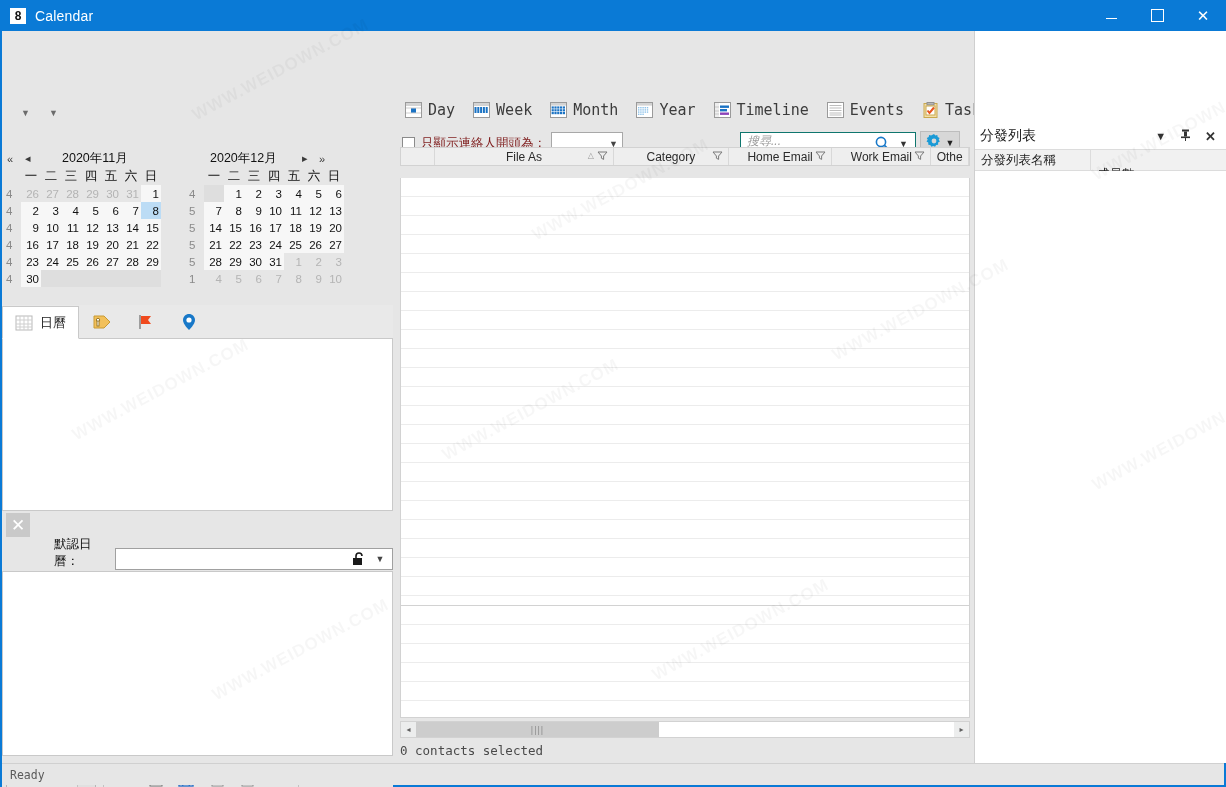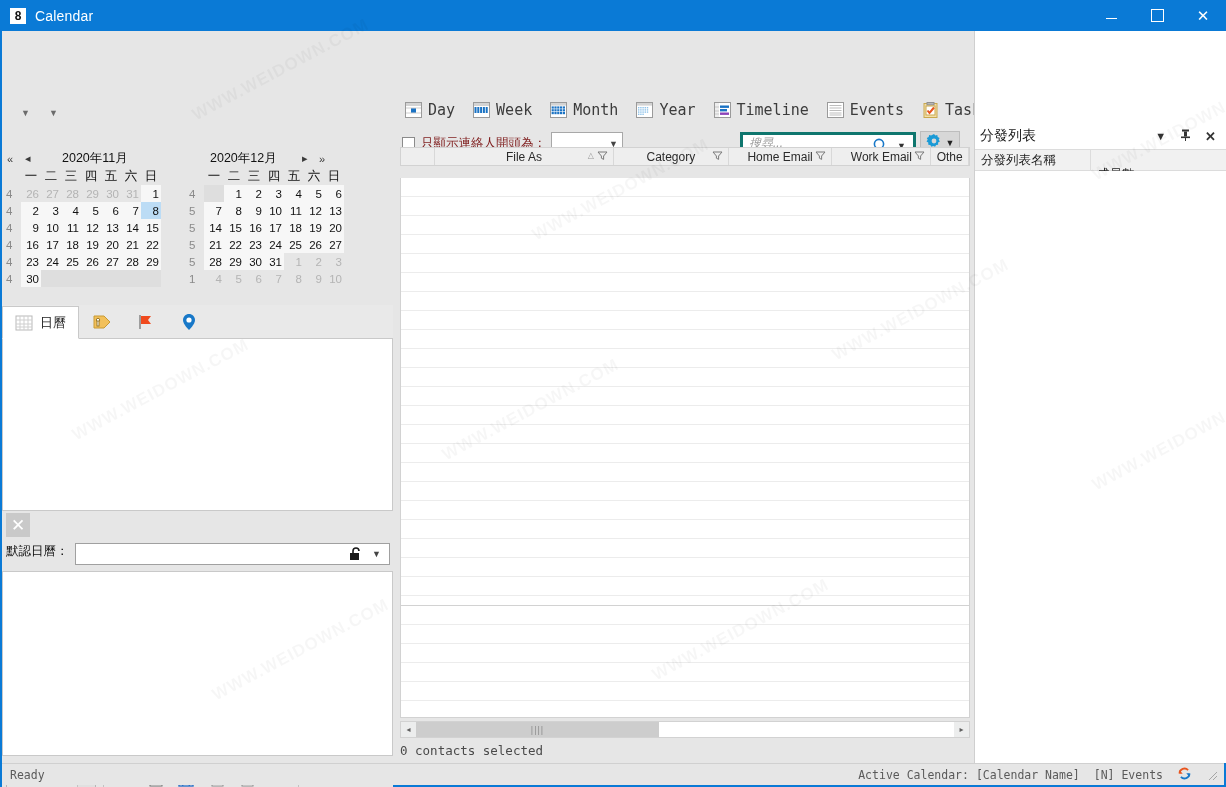--- a/index.html
+++ b/index.html
@@ -120,21 +120,21 @@
     background: #e6e6e6;
   }
   .xbtn {
     position:absolute; left: 4px; top: 2px; width: 24px; height: 24px;
     background: #c9c9c9; display:flex; align-items:center; justify-content:center;
     color:#ffffff; font-size: 17px; font-weight: 300;
   }
 
   .defcal-row {
     position: absolute; left: 0; top: 512px; width: 391px; height: 27px;
-    display: flex; align-items: flex-start; font-size: 12.5px; color:#111;
+    display: flex; align-items: flex-end; font-size: 12.5px; color:#111;padding-left:48px;
   }
   .defcal-label { margin-left: 4px; }
   .defcal-combo {
     position: relative; margin-left: 6px; width: 315px; height: 22px;
     background: #ffffff; border: 1px solid #a0a0a0; display:flex; align-items:center;
   }
   .lock-ic { position:absolute; right: 26px; top: 3px; width: 14px; height: 15px; }
   .combo-arrow {
     position:absolute; right: 5px; top: 0; height: 20px; width: 14px;
     display:flex; align-items:center; justify-content:center; font-size: 9px; color:#444;
@@ -186,21 +186,21 @@
   .filter-label { font-size: 12.5px; color:#7f1d1d; margin-left: 6px; }
   .filter-combo {
     margin-left: 5px; width: 72px; height: 23px; background:#fff;
     border: 1px solid #a8a8a8; position: relative;
   }
   .filter-combo .arrow {
     position:absolute; right:4px; top:6px; font-size: 9px; color:#444;
   }
   .searchbox {
     position: absolute; left: 344px; top: 2px; width: 176px; height: 22px;
-    background:#ffffff; border: 3px solid #0f766e; display:flex; align-items:center;
+    background:#ffffff; border: 1px solid #0f766e; display:flex; 
   }
   .searchbox .ph {
     font-size: 12px; color:#9b9b9b; font-style: italic; margin-left: 6px;
   }
   .search-ic { position:absolute; right: 24px; top: 2px; width:17px;height:17px;}
   .search-arrow { position:absolute; right: 7px; top: 6px; font-size:9px; color:#333;}
   .gearbtn {
     position: absolute; left: 524px; top: 1px; width: 40px; height: 24px;
     background: #d7d7d7; border: 1px solid #bdbdbd; display:flex;
     align-items:center; justify-content:center; gap:4px;
@@ -870,41 +870,20 @@
     </div>
     <div class="rp-colhead">
       <span class="rp-col c1">分發列表名稱</span>
       <span class="rp-col c2">成員數</span>
     </div>
     <div class="rp-body"></div>
   </div>
 
   <div class="statusbar">
     <span class="sb-left">Ready</span>
-    <div class="sb-right">
-      <span>Active Calendar: [Calendar Name]</span>
-      <span>[N] Events</span>
-      <span>
-        <svg width="15" height="15" viewBox="0 0 15 15">
-          <path d="M12.5 7.5 a5 5 0 0 1 -8.6 3.4" fill="none" stroke="#1878c8" stroke-width="1.8"></path>
-          <path d="M2.5 7.5 a5 5 0 0 1 8.6 -3.4" fill="none" stroke="#e8551f" stroke-width="1.8"></path>
-          <path d="M2.5 4 l0 3.8 3.2 0 z" fill="#e8551f"></path>
-          <path d="M12.5 11 l0 -3.8 -3.2 0 z" fill="#1878c8"></path>
-        </svg>
-      </span>
-      <span class="grip">
-        <svg width="12" height="12" viewBox="0 0 12 12">
-          <g stroke="#a5a5a5">
-              <line x1="11" y1="3" x2="3" y2="11"></line>
-              <line x1="11" y1="7" x2="7" y2="11"></line>
-              <line x1="11" y1="11" x2="11" y2="11"></line>
-            </g>
-        </svg>
-      </span>
-    </div>
   </div>
 
   <div class="wm" style="left:180px;top:60px;">WWW.WEIDOWN.COM</div>
   <div class="wm" style="left:520px;top:180px;">WWW.WEIDOWN.COM</div>
   <div class="wm" style="left:60px;top:380px;">WWW.WEIDOWN.COM</div>
   <div class="wm" style="left:430px;top:400px;">WWW.WEIDOWN.COM</div>
   <div class="wm" style="left:820px;top:300px;">WWW.WEIDOWN.COM</div>
   <div class="wm" style="left:1080px;top:120px;">WWW.WEIDOWN.COM</div>
   <div class="wm" style="left:1080px;top:430px;">WWW.WEIDOWN.COM</div>
   <div class="wm" style="left:200px;top:640px;">WWW.WEIDOWN.COM</div>

